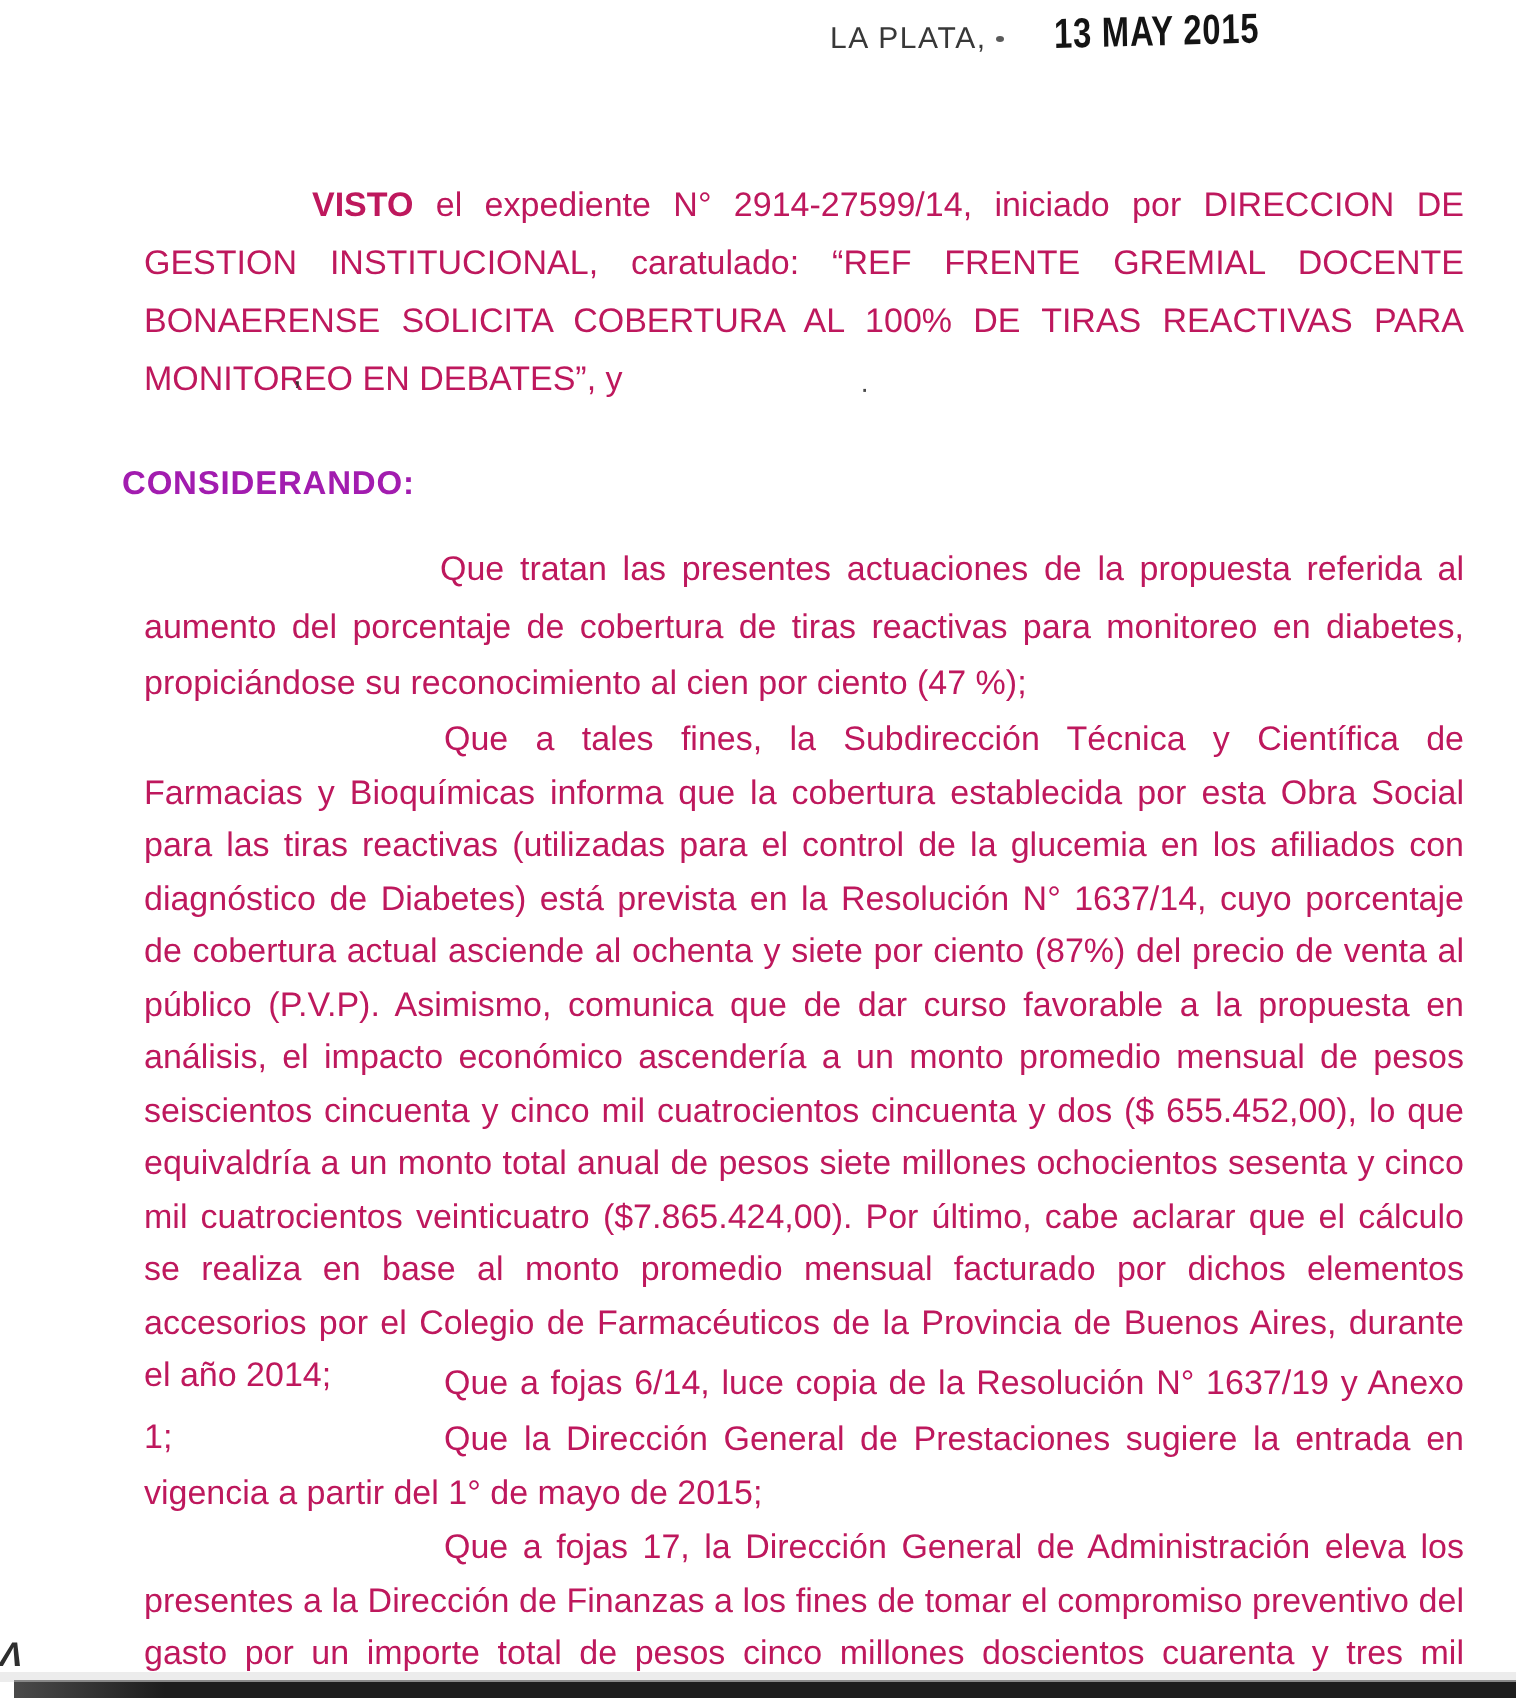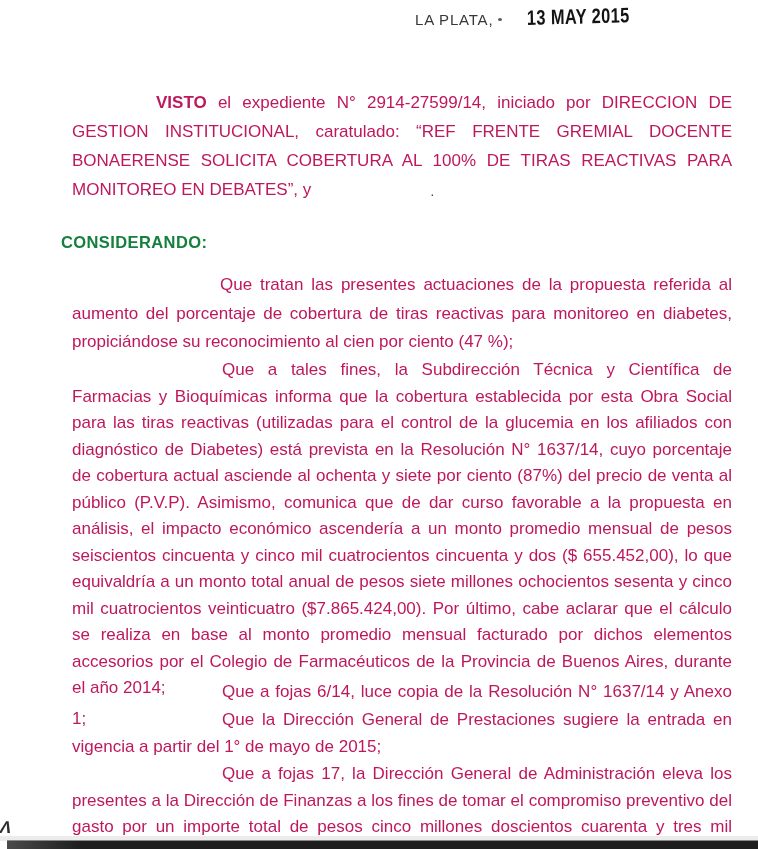--- a/index.html
+++ b/index.html
@@ -66,21 +66,21 @@
     text-indent: 84px;
   }
   .considerando {
     position: absolute;
     left: 61px;
     top: 233px;
     margin: 0;
     font-size: 16.5px;
     font-weight: bold;
     letter-spacing: 0.4px;
-    color: #15803d;
+    color: #a21caf;
   }
   .c0 { top: 259px; text-indent: 148px; line-height: 28.5px; }
   .c1 { top: 345px; text-indent: 150px; line-height: 26.5px; }
   .c2 { top: 666px; text-indent: 150px; line-height: 27px; }
   .c3 { top: 694px; text-indent: 150px; line-height: 27px; }
   .c4 { top: 749px; text-indent: 150px; line-height: 26.5px; }
   
   .speck-apostrophe {
     position: absolute;
     left: 147px;
@@ -131,21 +131,21 @@
     <span class="place">LA PLATA,</span><span class="stamp">13 MAY 2015</span>
     <span class="stamp-dot"></span>
   </div>
 
   <p class="para visto"><span class="bold">VISTO</span><span> el expediente N° 2914-27599/14, iniciado por DIRECCION DE GESTION INSTITUCIONAL, caratulado: “REF FRENTE GREMIAL DOCENTE BONAERENSE SOLICITA COBERTURA AL 100% DE TIRAS REACTIVAS PARA MONITOREO EN DEBATES”, y</span></p>
 
   <div class="considerando">CONSIDERANDO:</div>
 
   <p class="para c0">Que tratan las presentes actuaciones de la propuesta referida al aumento del porcentaje de cobertura de tiras reactivas para monitoreo en diabetes, propiciándose su reconocimiento al cien por ciento (47 %);</p>
   <p class="para c1">Que a tales fines, la Subdirección Técnica y Científica de Farmacias y Bioquímicas informa que la cobertura establecida por esta Obra Social para las tiras reactivas (utilizadas para el control de la glucemia en los afiliados con diagnóstico de Diabetes) está prevista en la Resolución N° 1637/14, cuyo porcentaje de cobertura actual asciende al ochenta y siete por ciento (87%) del precio de venta al público (P.V.P). Asimismo, comunica que de dar curso favorable a la propuesta en análisis, el impacto económico ascendería a un monto promedio mensual de pesos seiscientos cincuenta y cinco mil cuatrocientos cincuenta y dos ($ 655.452,00), lo que equivaldría a un monto total anual de pesos siete millones ochocientos sesenta y cinco mil cuatrocientos veinticuatro ($7.865.424,00). Por último, cabe aclarar que el cálculo se realiza en base al monto promedio mensual facturado por dichos elementos accesorios por el Colegio de Farmacéuticos de la Provincia de Buenos Aires, durante el año 2014;</p>
-  <p class="para c2">Que a fojas 6/14, luce copia de la Resolución N° 1637/14  y Anexo 1;</p>
+  <p class="para c2">Que a fojas 6/14, luce copia de la Resolución N° 1637/19  y Anexo 1;</p>
   <p class="para c3">Que la Dirección General de Prestaciones sugiere la entrada en vigencia a partir del 1° de mayo de 2015;</p>
   <p class="para c4">Que a fojas 17, la Dirección General de Administración eleva los presentes a la Dirección de Finanzas a los fines de tomar el compromiso preventivo del gasto por un importe total de pesos cinco millones doscientos cuarenta y tres mil seiscientos dieciséis ($5.243.616):</p>
 
   <span class="speck-apostrophe">’</span>
   <span class="speck-dot">·</span>
   <span class="edge-mark">Λ</span>
 
   <div class="scan-strip-light"></div>
   <div class="scan-bar-dark"></div>
 

